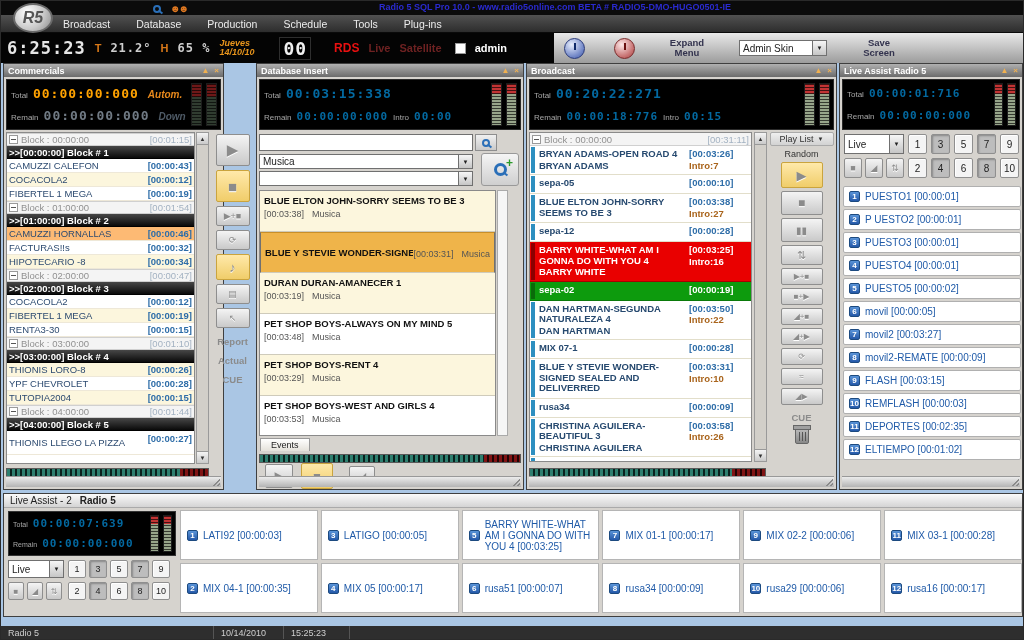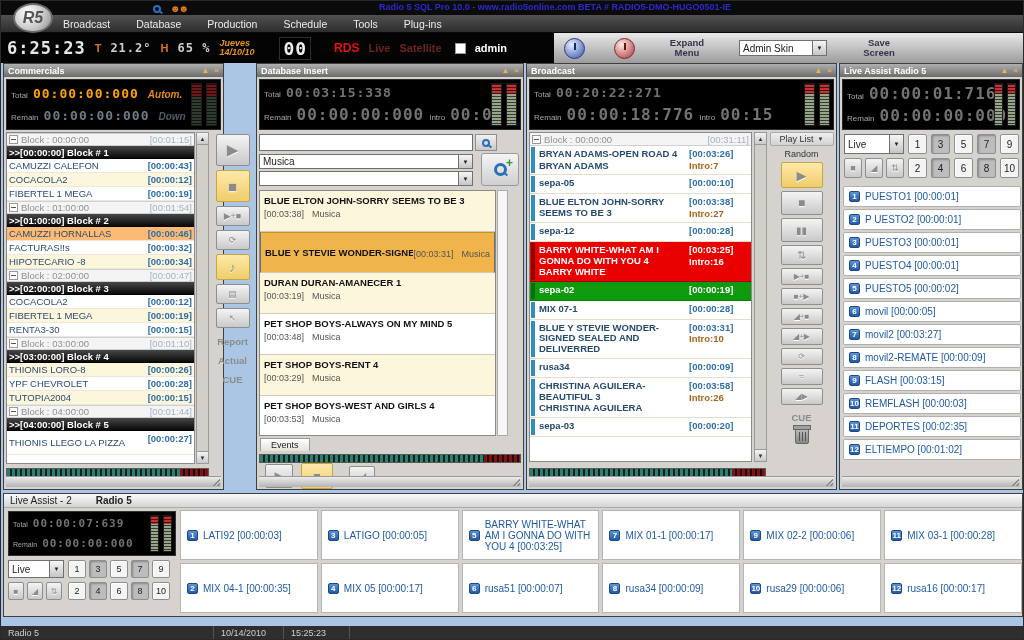--- a/index.html
+++ b/index.html
@@ -36,22 +36,22 @@
 .skinsel{width:88px;height:16px}
 
 .panel{position:absolute;background:#d6d3ce;border:1px solid #3f3f3f}
 .ptitle{height:13px;background:linear-gradient(#b0b0b0,#6b6b6b);display:flex;align-items:center;justify-content:space-between;padding:0 4px;color:#fff;font-size:9px;font-weight:bold}
 .pbtns{display:flex;gap:5px}
 .pico{font-style:normal;color:#f0b050;font-size:8px;font-weight:bold}
 .pled{position:absolute;left:2px;top:15px;right:2px;height:51px;background:#000;border:1px solid #2a2a2a}
 .ledcol{position:absolute;left:2px;top:2px;right:34px;bottom:2px;display:flex;flex-direction:column;justify-content:space-around}
 .ledrow{display:flex;align-items:baseline;gap:5px;padding-left:2px}
 .ledlab{font-size:8px;color:#a8a8a8}
-.d-or{color:#ffa200}.d-wh{color:#737373}.d-dim{color:#707a84}
-.sz13{font-size:13px}.sz12{font-size:16px}.sz11{font-size:11px}
+.d-or{color:#ffa200}.d-wh{color:#0369a1}.d-dim{color:#707a84}
+.sz13{font-size:13px}.sz12{font-size:11px}.sz11{font-size:11px}
 .autom{color:#e8891c;font-size:10px;font-weight:bold;font-style:italic;margin-left:4px}
 .downl{color:#4e5a66;font-size:10px;font-weight:bold;font-style:italic;margin-left:4px}
 .vu{position:absolute;right:3px;top:3px;bottom:3px;display:flex;gap:4px}
 .vu i{width:11px;height:100%;border:1px solid #1c1c1c;background:repeating-linear-gradient(180deg,rgba(0,0,0,.65) 0 1px,transparent 1px 3px),linear-gradient(180deg,#c23434 0 24%,#97a58a 24% 100%)}
 .vu.dimv i{background:repeating-linear-gradient(180deg,rgba(0,0,0,.65) 0 1px,transparent 1px 3px),linear-gradient(180deg,#6e1818 0 32%,#303c30 32% 100%)}
 .vu.sm i{width:9px}
 
 .clist{position:absolute;left:2px;top:68px;width:189px;height:332px;background:#fff;border:1px solid #8a8a8a;overflow:hidden}
 .crow{display:flex;align-items:center;height:14px;padding:0 2px;font-size:9.5px;border-bottom:1px solid #eee8d8;background:#fff}
 .crow .nm{flex:1;color:#2c4a70;white-space:nowrap;overflow:hidden}
@@ -129,21 +129,21 @@
 .lapads{position:absolute;left:68px;top:70px;display:flex;gap:4px}
 .lapads.b{top:94px}
 .pad{width:19px;height:20px;background:#f4f4f4;border:1px solid #8f8f8f;font-size:10px;color:#222;display:flex;align-items:center;justify-content:center;border-radius:2px;box-shadow:inset 1px 1px 0 #fff}
 .pad.pressed{background:#bdbdbd;box-shadow:inset 1px 1px 2px #888}
 .laicons{position:absolute;left:4px;top:94px;display:flex;gap:3px}
 .tb.ic{width:18px;height:20px;font-size:9px}
 .lacarts{position:absolute;left:3px;top:122px;width:178px;display:flex;flex-direction:column;gap:2px}
 .cart{height:21px;display:flex;align-items:center;gap:5px;background:#fff;border:1px solid #b0b0b0;border-radius:2px;padding:0 5px;font-size:10px;color:#1f5aa8;overflow:hidden;white-space:nowrap;flex:0 0 auto}
 .cnum{flex:0 0 11px;height:11px;background:linear-gradient(#5a94d8,#2458a8);border:1px solid #1c4a80;color:#fff;font-size:8px;font-weight:bold;display:flex;align-items:center;justify-content:center;border-radius:2px}
 
-.ptitle2{height:14px;background:linear-gradient(#fafafa,#d4d4d4);border-bottom:1px solid #aaa;display:flex;align-items:center;gap:24px;padding:0 6px;font-size:10px;color:#222}
+.ptitle2{height:14px;background:linear-gradient(#fafafa,#d4d4d4);border-bottom:1px solid #aaa;display:flex;align-items:center;gap:8px;padding:0 6px;font-size:10px;color:#222}
 .la2station{font-weight:bold}
 .pled2{position:absolute;left:4px;top:17px;width:168px;height:45px;background:#000;border:1px solid #333}
 .pled2 .ledcol{right:30px}
 .la2sel{position:absolute;left:4px;top:66px;width:56px;height:18px}
 .la2pads{position:absolute;left:64px;top:66px;display:flex;gap:3px}
 .la2pads.b{top:88px}
 .pad.sm2{width:18px;height:18px;font-size:9px}
 .la2icons{position:absolute;left:4px;top:88px;display:flex;gap:3px}
 .tb.ic2{width:16px;height:18px;font-size:8px}
 .cgrid{position:absolute;left:176px;top:16px;width:842px;display:grid;grid-template-columns:repeat(6,1fr);grid-auto-rows:50px;gap:3px}
@@ -555,20 +555,24 @@
           <div class="brow song red">
             <div class="bl"><span>BARRY WHITE-WHAT AM I GONNA DO WITH YOU 4</span><span class="t2">BARRY WHITE</span></div>
             <div class="br"><span>[00:03:25]</span><span class="t2">Intro:16</span></div>
           </div>
 
           <div class="brow jin green">
             <div class="bl"><span>sepa-02</span><span class="t2"></span></div>
             <div class="br"><span>[00:00:19]</span><span class="t2"></span></div>
           </div>
 
+          <div class="brow song cream">
+            <div class="bl"><span>DAN HARTMAN-SEGUNDA NATURALEZA 4</span><span class="t2">DAN HARTMAN</span></div>
+            <div class="br"><span>[00:03:50]</span><span class="t2">Intro:22</span></div>
+          </div>
 
           <div class="brow jin">
             <div class="bl"><span>MIX 07-1</span><span class="t2"></span></div>
             <div class="br"><span>[00:00:28]</span><span class="t2"></span></div>
           </div>
 
           <div class="brow song cream">
             <div class="bl"><span>BLUE Y STEVIE WONDER-SIGNED SEALED AND DELIVERRED</span><span class="t2"></span></div>
             <div class="br"><span>[00:03:31]</span><span class="t2">Intro:10</span></div>
           </div>

